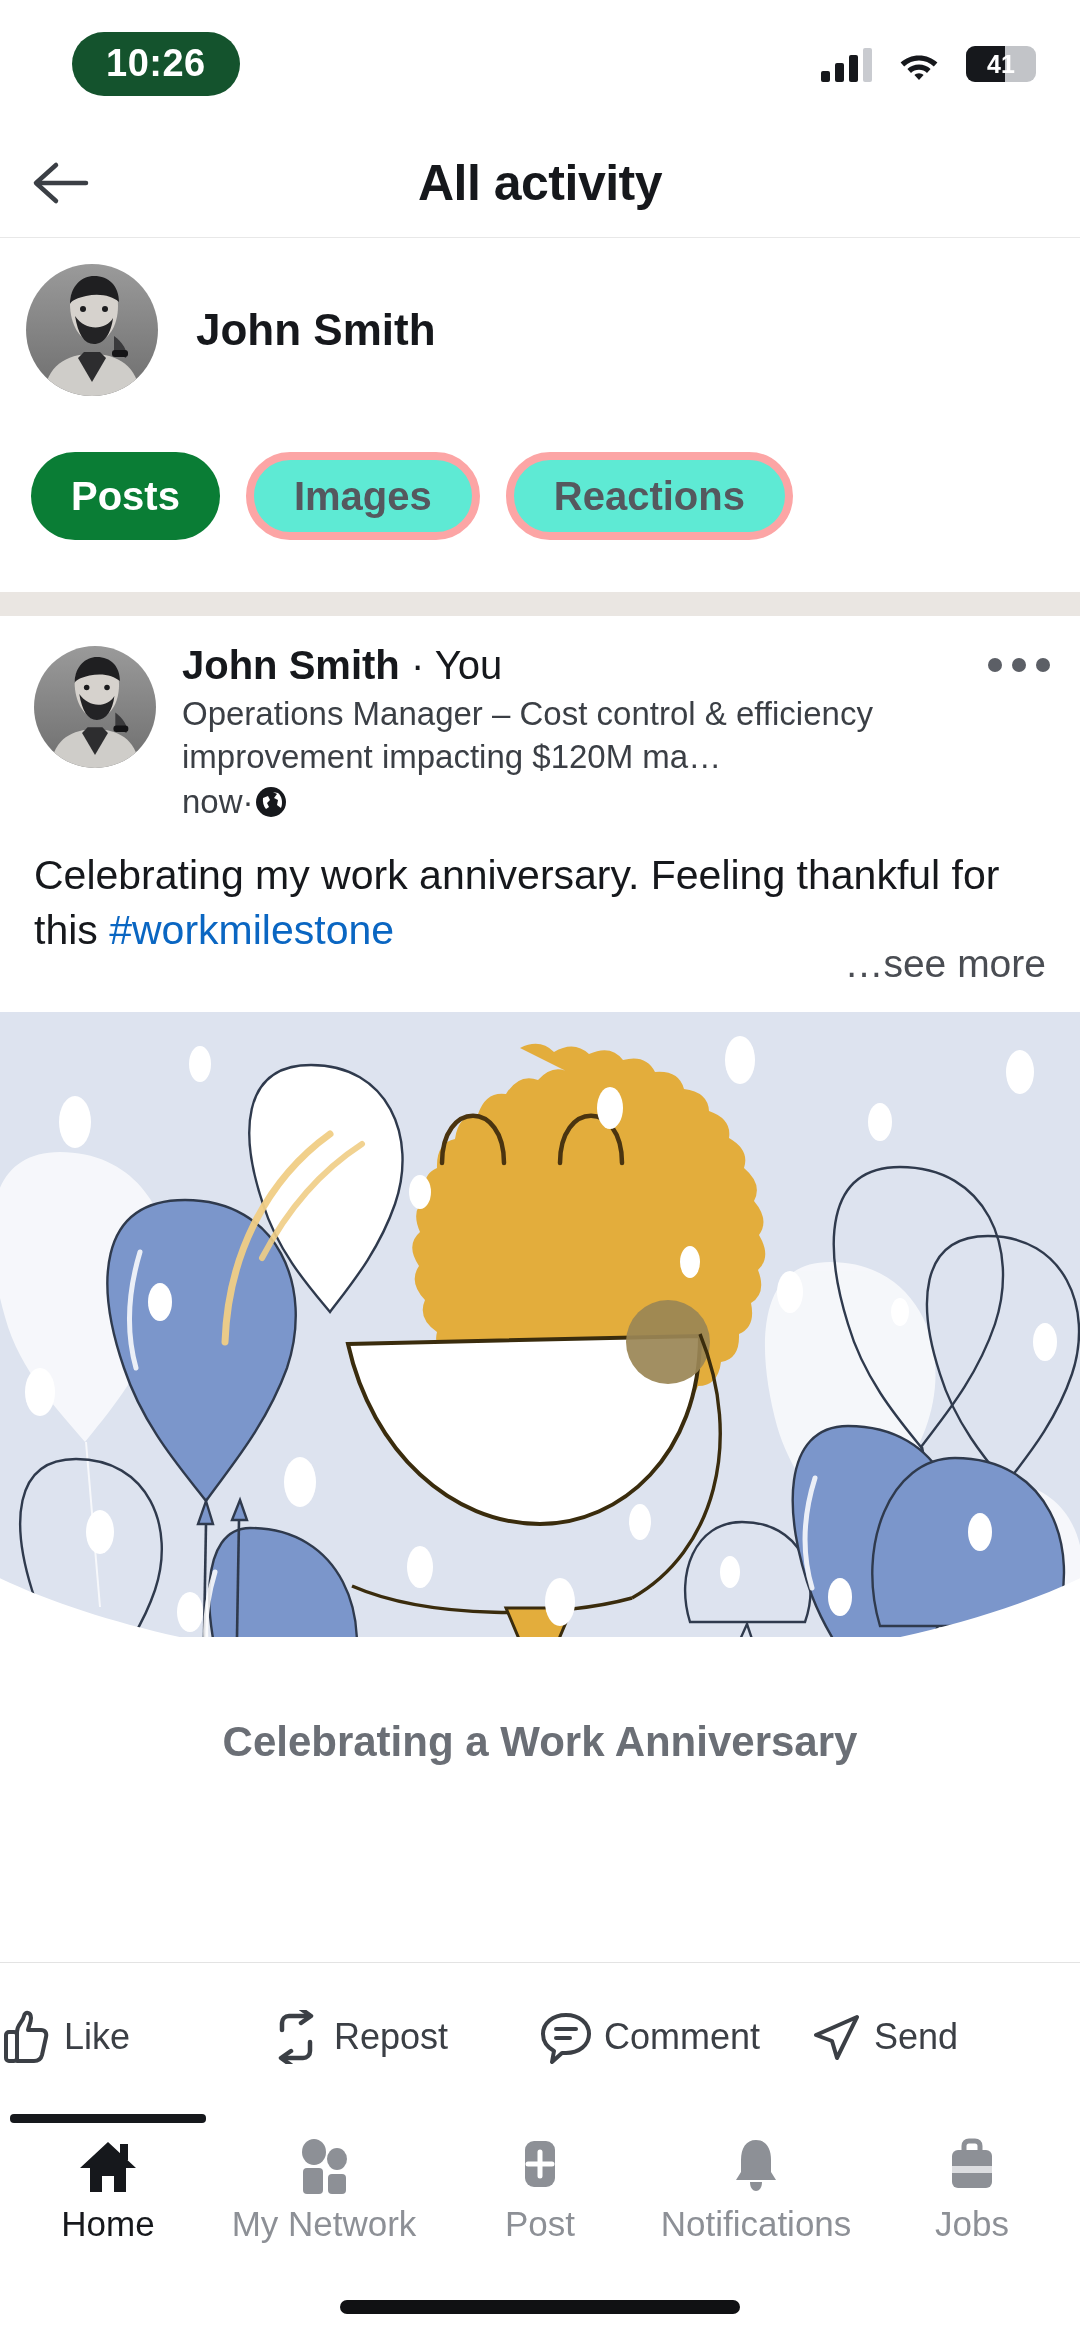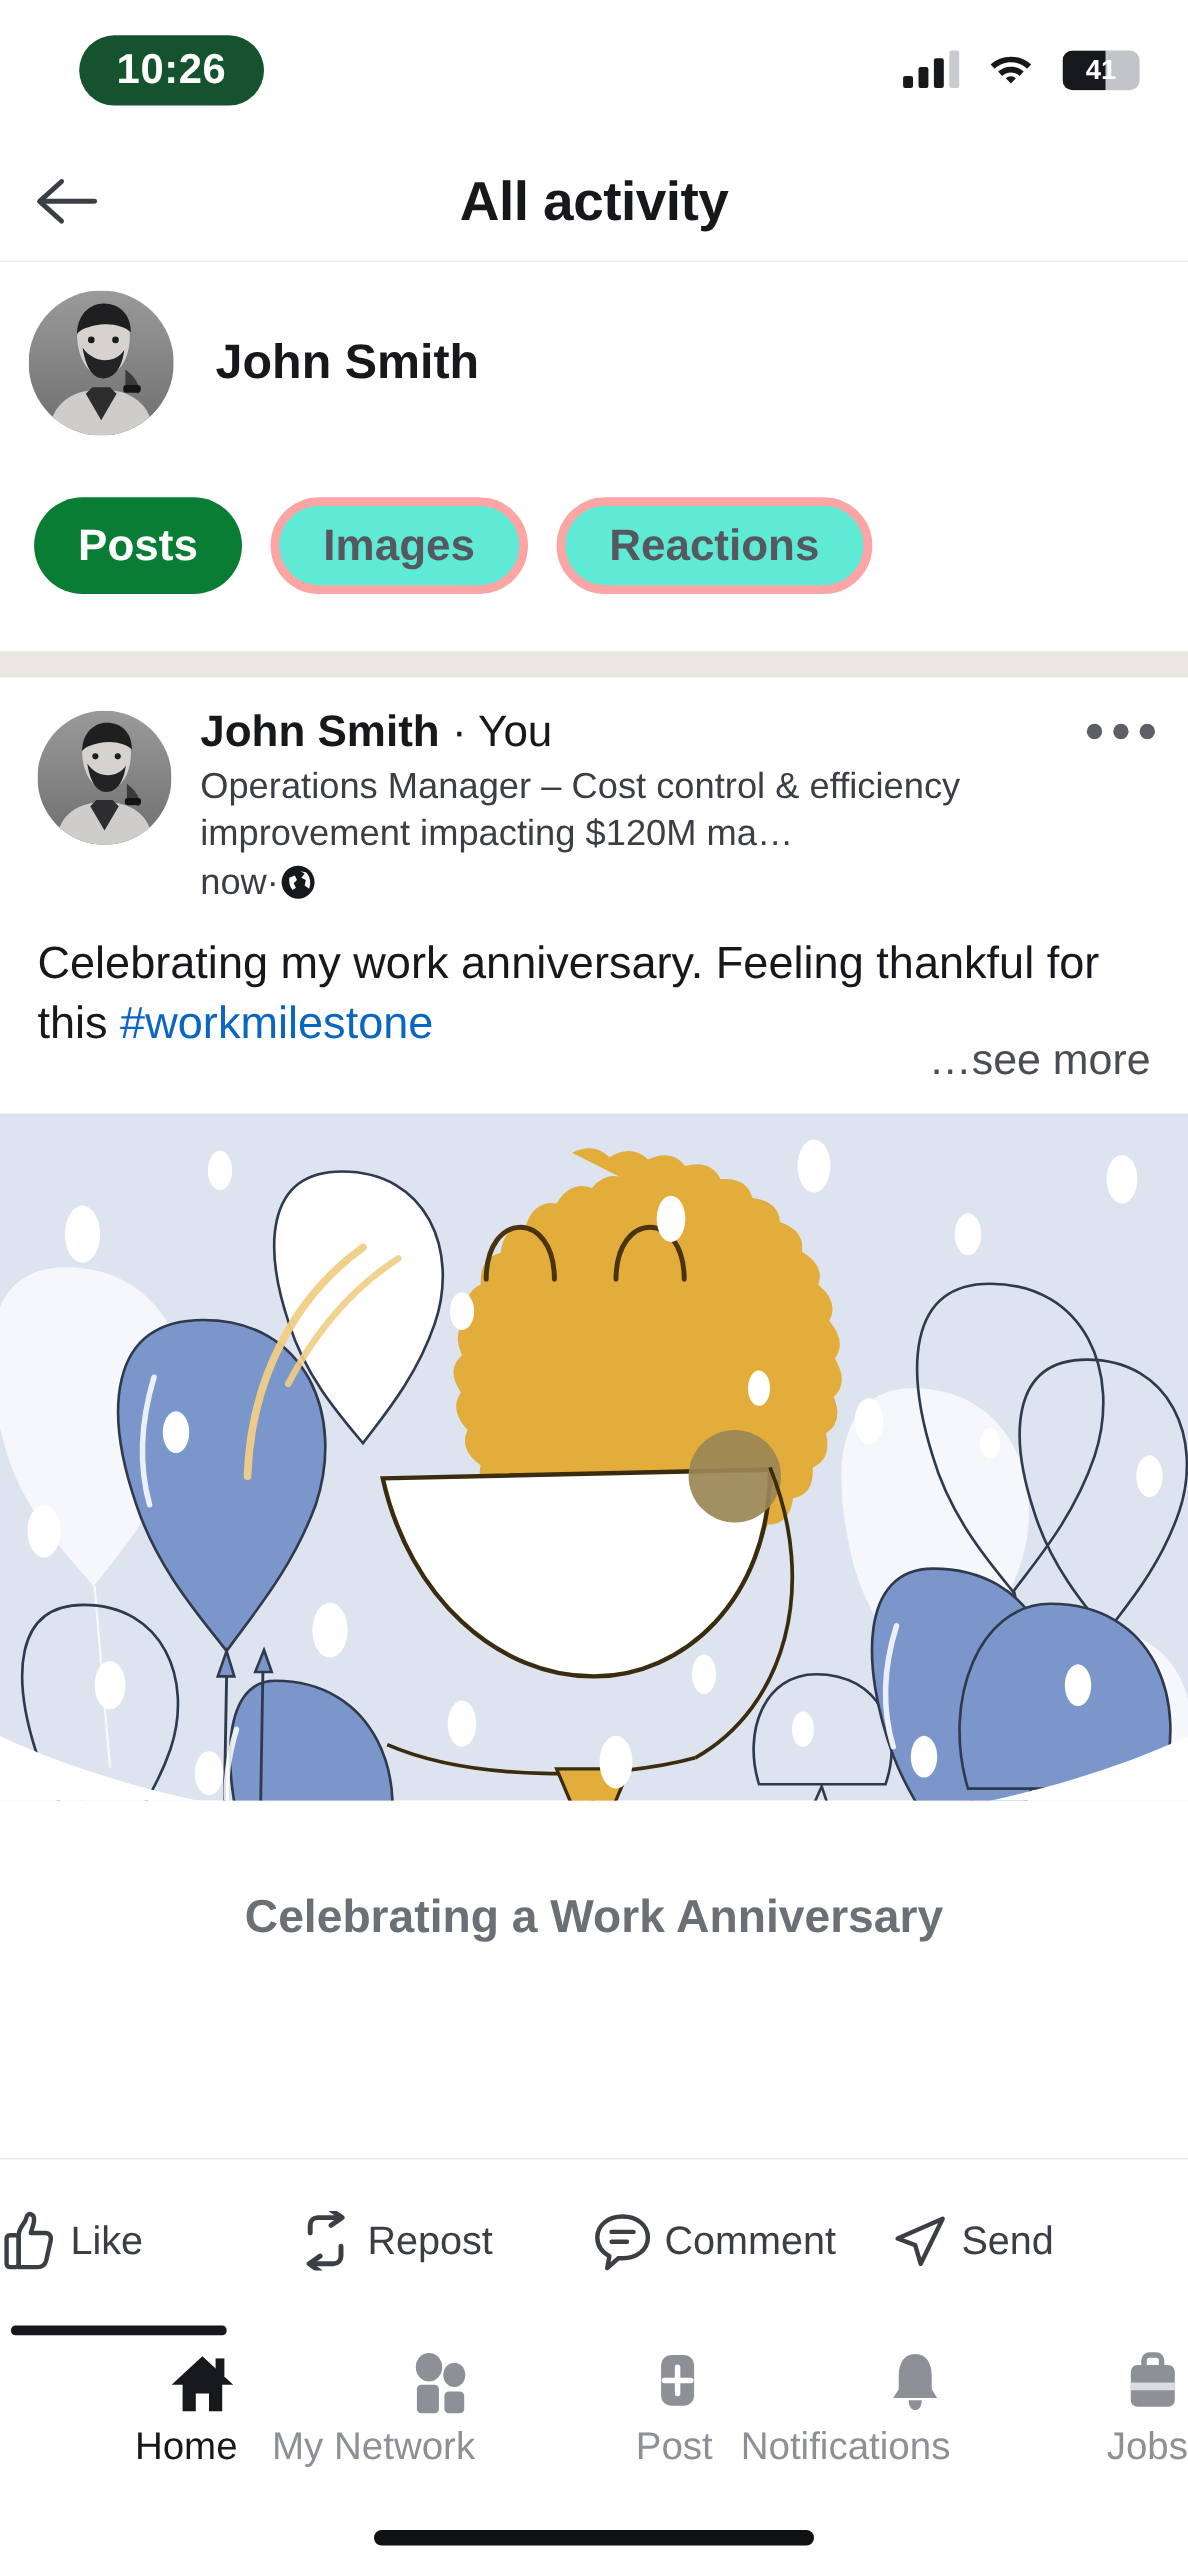--- a/index.html
+++ b/index.html
@@ -15,21 +15,21 @@
   .statusbar {
     position: absolute; top: 0; left: 0; width: 1080px; height: 128px;
     display: flex; align-items: center; justify-content: space-between;
     padding: 0 44px 0 72px;
   }
   .time-pill {
     background: #14532d; color: #fff; font-size: 38px; font-weight: 700;
     border-radius: 40px; padding: 12px 34px 14px; letter-spacing: 0.5px;
     line-height: 1;
   }
-  .status-right { display: flex; align-items: flex-start; gap: 26px; }
+  .status-right { display: flex; align-items: flex-end; gap: 26px; }
   .signal { display: flex; align-items: flex-end; gap: 5px; height: 34px; }
   .signal i { display: block; width: 9px; background: #16181c; border-radius: 2px; }
   .signal i:nth-child(1) { height: 11px; }
   .signal i:nth-child(2) { height: 19px; }
   .signal i:nth-child(3) { height: 27px; }
   .signal i:nth-child(4) { height: 34px; background: #c9cbd0; }
   .wifi { width: 42px; height: 32px; }
   .battery {
     position: relative; width: 70px; height: 36px; border-radius: 9px;
     background: #c2c4c8; overflow: hidden;
@@ -112,21 +112,21 @@
     border-top: 1px solid #e3e3e3; display: flex; align-items: center;
   }
   .act { flex: 1; display: flex; flex-direction: row; align-items: center; gap: 12px; }
   .act-lbl { font-size: 36px; color: #3b3f45; font-weight: 500; }
 
   
   .bottomnav {
     position: absolute; top: 2112px; left: 0; width: 1080px; height: 158px;
     display: flex; align-items: center;
   }
-  .nav { flex: 1; position: relative; display: flex; flex-direction: column; align-items: flex-end; gap: 10px; }
+  .nav { flex: 1; position: relative; display: flex; flex-direction: column; align-items: center; gap: 10px; }
   .nav .ind { position: absolute; top: -24px; left: 10px; width: 196px; height: 9px; background: #16181c; border-radius: 4px; }
   .nav-lbl { font-size: 35px; color: #8d9096; }
   .nav.active .nav-lbl { color: #16181c; }
   .home-ind {
     position: absolute; bottom: 22px; left: 50%; transform: translateX(-50%);
     width: 400px; height: 14px; border-radius: 8px; background: #101113;
   }
 </style>
 </head>
 <body>

